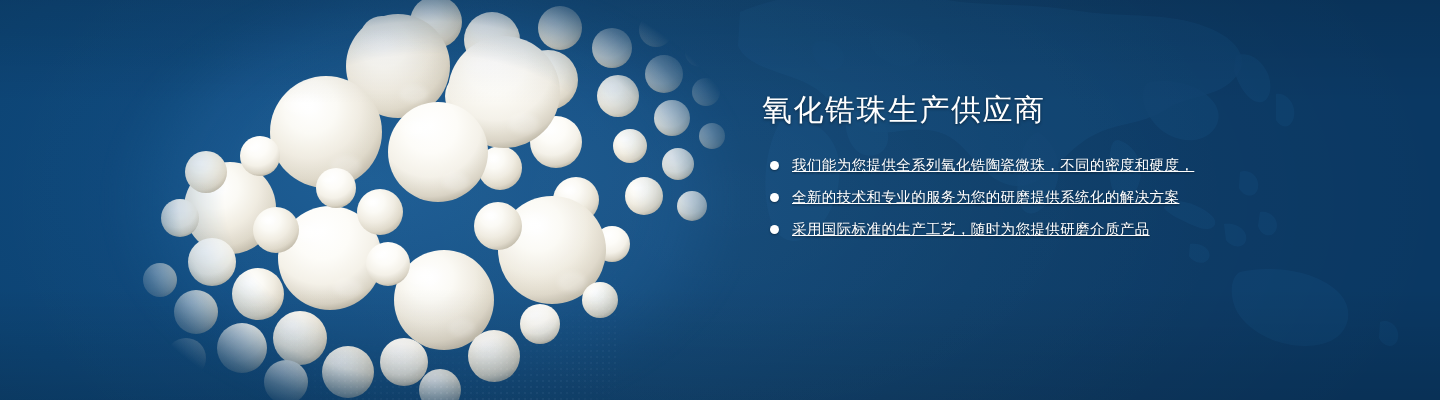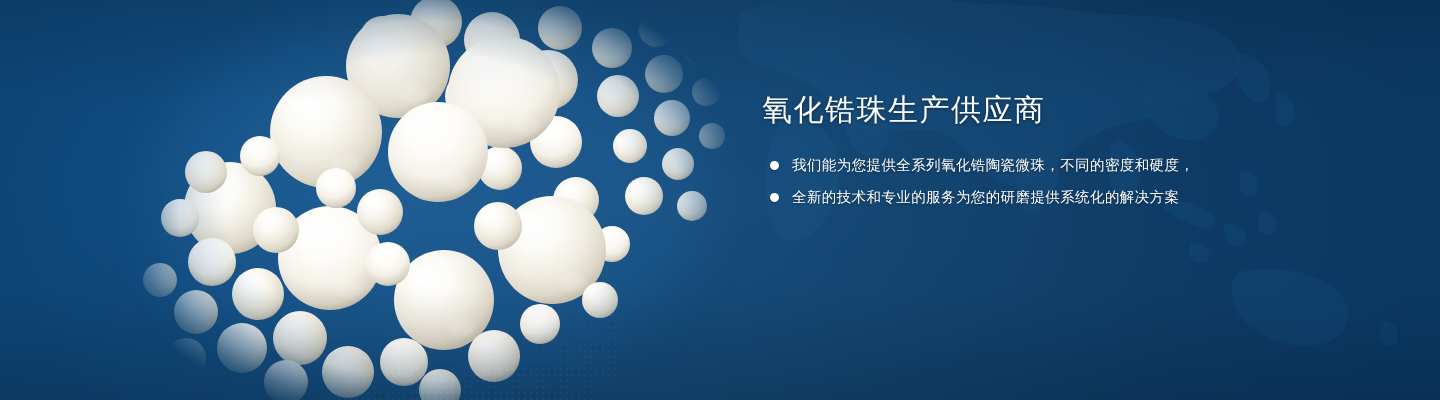--- a/index.html
+++ b/index.html
@@ -110,21 +110,21 @@
   .bullet-dot {
     position: absolute;
     left: 8px;
     top: 8px;
     width: 9px;
     height: 9px;
     border-radius: 50%;
     background: #ffffff;
     box-shadow: 0 1px 2px rgba(0,0,0,0.35);
   }
-  .bullet-line { display: block; }
+  .bullet-line { display: block; text-decoration: underline; }
 </style>
 </head>
 <body>
 
 <div class="banner">
 
   <div class="bg-base"></div>
 
   <div class="world-map">
     <svg viewBox="0 0 760 430" xmlns="http://www.w3.org/2000/svg" aria-hidden="true">
@@ -450,17 +450,21 @@
       <li class="bullet">
         <span class="bullet-dot"></span>
         <span class="bullet-line">我们能为您提供全系列氧化锆陶瓷微珠，不同的密度和硬度，</span>
       </li>
 
       <li class="bullet">
         <span class="bullet-dot"></span>
         <span class="bullet-line">全新的技术和专业的服务为您的研磨提供系统化的解决方案</span>
       </li>
 
+      <li class="bullet">
+        <span class="bullet-dot"></span>
+        <span class="bullet-line">采用国际标准的生产工艺，随时为您提供研磨介质产品</span>
+      </li>
 
     </ul>
   </div>
 
 </div>
 
 </body></html>

